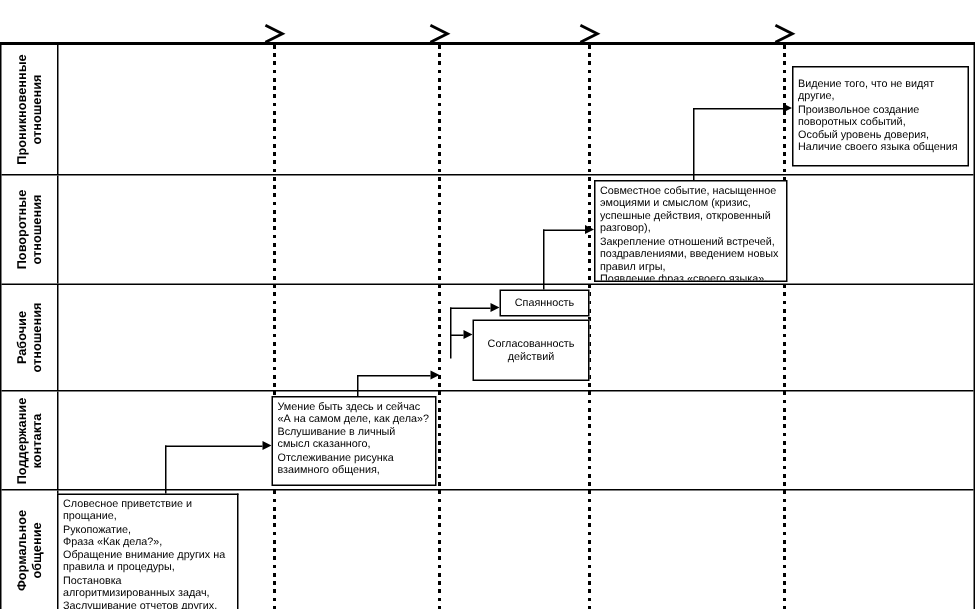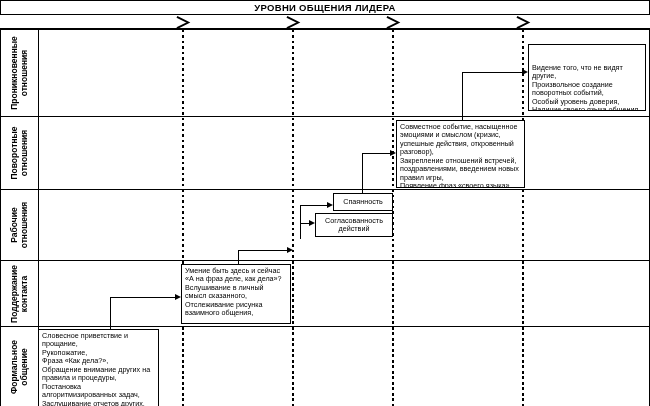--- a/index.html
+++ b/index.html
@@ -49,21 +49,20 @@
   .arrow{
     position:absolute;width:0;height:0;z-index:4;
     border-left:6px solid #000;border-top:3px solid transparent;border-bottom:3px solid transparent;
   }
 </style>
 </head>
 <body>
 
 <div class="root">
 
-  <div class="title-bar">УРОВНИ ОБЩЕНИЯ ЛИДЕРА</div>
 
   <div class="chevron-band">
     <svg class="chevron" style="left:174px" viewBox="0 0 18 15">
         <path d="M2,1 L15,7.5 L2,14" fill="none" stroke="#000" stroke-width="2.2"></path>
       </svg>
     <svg class="chevron" style="left:284px" viewBox="0 0 18 15">
         <path d="M2,1 L15,7.5 L2,14" fill="none" stroke="#000" stroke-width="2.2"></path>
       </svg>
     <svg class="chevron" style="left:384px" viewBox="0 0 18 15">
         <path d="M2,1 L15,7.5 L2,14" fill="none" stroke="#000" stroke-width="2.2"></path>
@@ -104,37 +103,37 @@
       </div>
       <div class="lane-content"></div>
     </div>
   </div>
 
   <div class="dotted-line" style="left:181.5px"></div>
   <div class="dotted-line" style="left:291.5px"></div>
   <div class="dotted-line" style="left:391.5px"></div>
   <div class="dotted-line" style="left:521.5px"></div>
 
-  <div class="dbox" style="left:528px;top:44px;width:118px;height:67px;padding-top:19px">Видение того, что не видят другие,
+  <div class="dbox" style="left:528px;top:44px;width:118px;height:67px;padding-top:7px">Видение того, что не видят другие,
 Произвольное создание поворотных событий,
 Особый уровень доверия,
 Наличие своего языка общения</div>
 
   <div class="dbox center" style="left:333px;top:193px;width:60px;height:18px">Спаянность</div>
 
   <div class="dbox" style="left:396px;top:120px;width:129px;height:68px">Совместное событие, насыщенное эмоциями и смыслом (кризис, успешные действия, откровенный разговор),
 Закрепление отношений встречей, поздравлениями, введением новых правил игры,
 Появление фраз «своего языка».</div>
 
-  <div class="dbox center" style="left:315px;top:213px;width:78px;height:24px">Согласованность
+  <div class="dbox center" style="left:315px;top:213px;width:78px;height:41px">Согласованность
 действий</div>
 
 
   <div class="dbox" style="left:181px;top:264px;width:110px;height:60px">Умение быть здесь и сейчас
-«А на фраз деле, как дела»?
+«А на самом деле, как дела»?
 Вслушивание в личный смысл сказанного,
 Отслеживание рисунка взаимного общения,</div>
 
   <div class="dbox" style="left:38px;top:329px;width:121px;height:77px;border-bottom:none">Словесное приветствие и прощание,
 Рукопожатие,
 Фраза «Как дела?»,
 Обращение внимание других на правила и процедуры,
 Постановка алгоритмизированных задач,
 Заслушивание отчетов других,
 Задавание стандартизированных вопросов,

